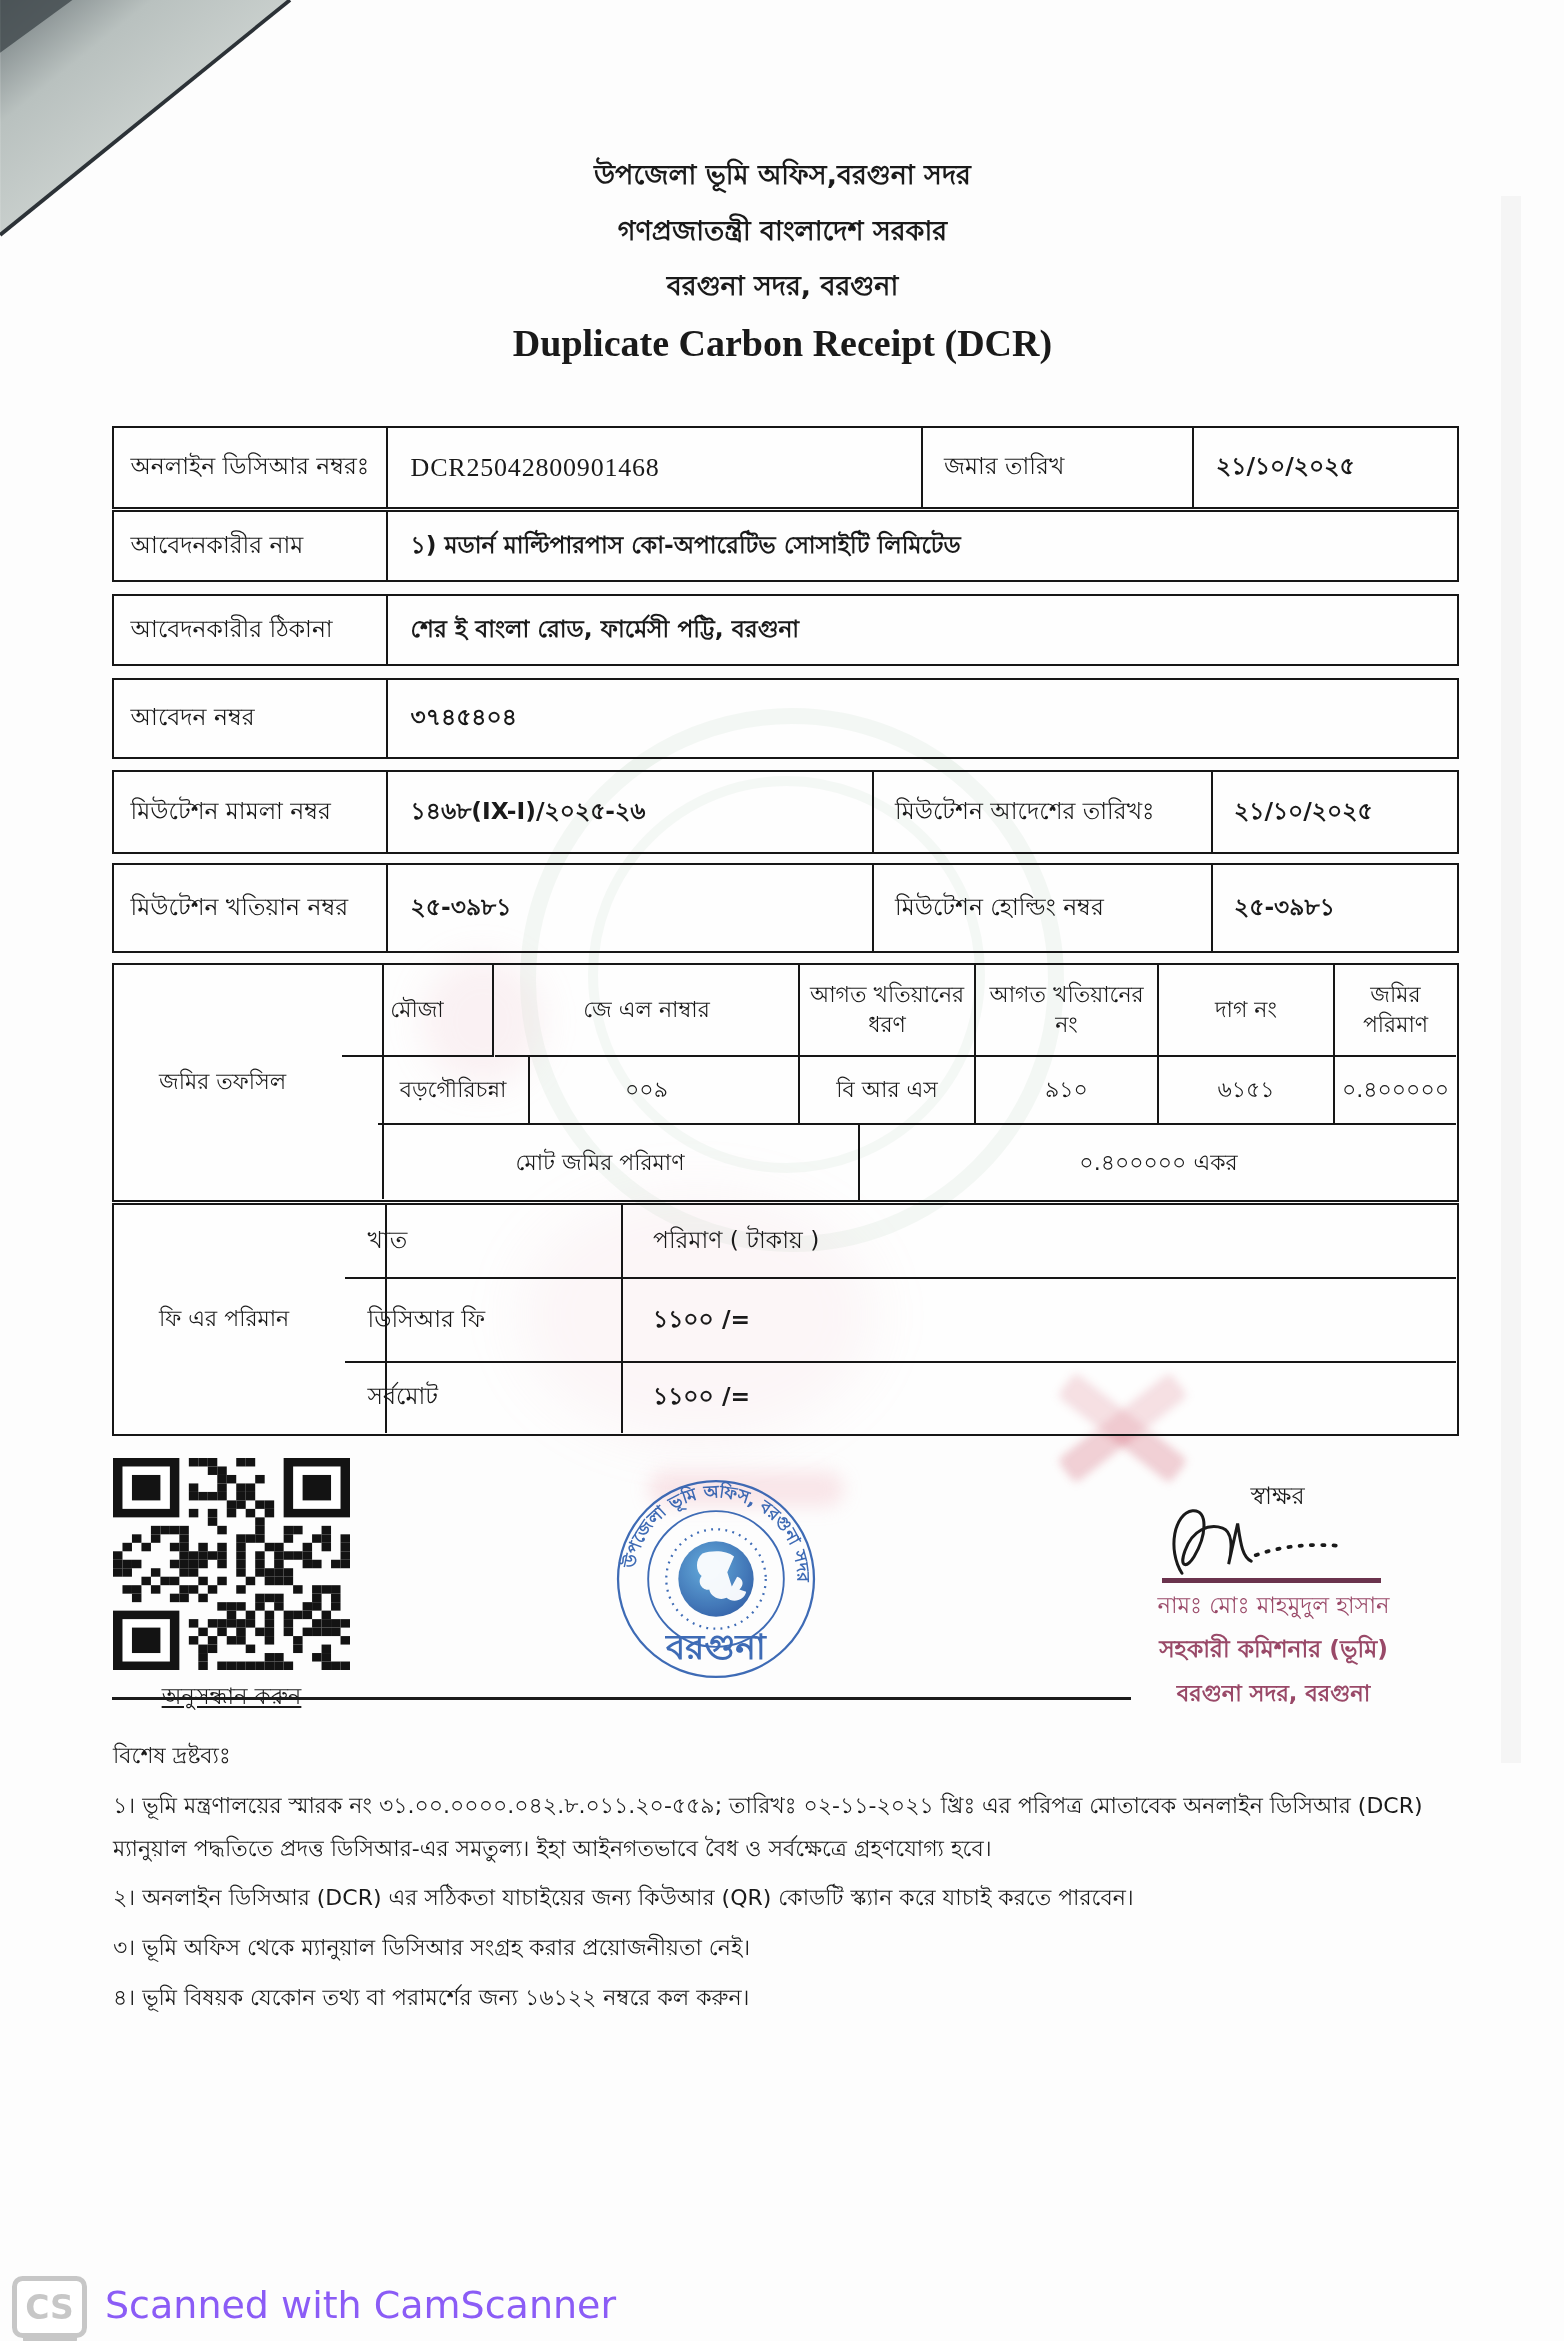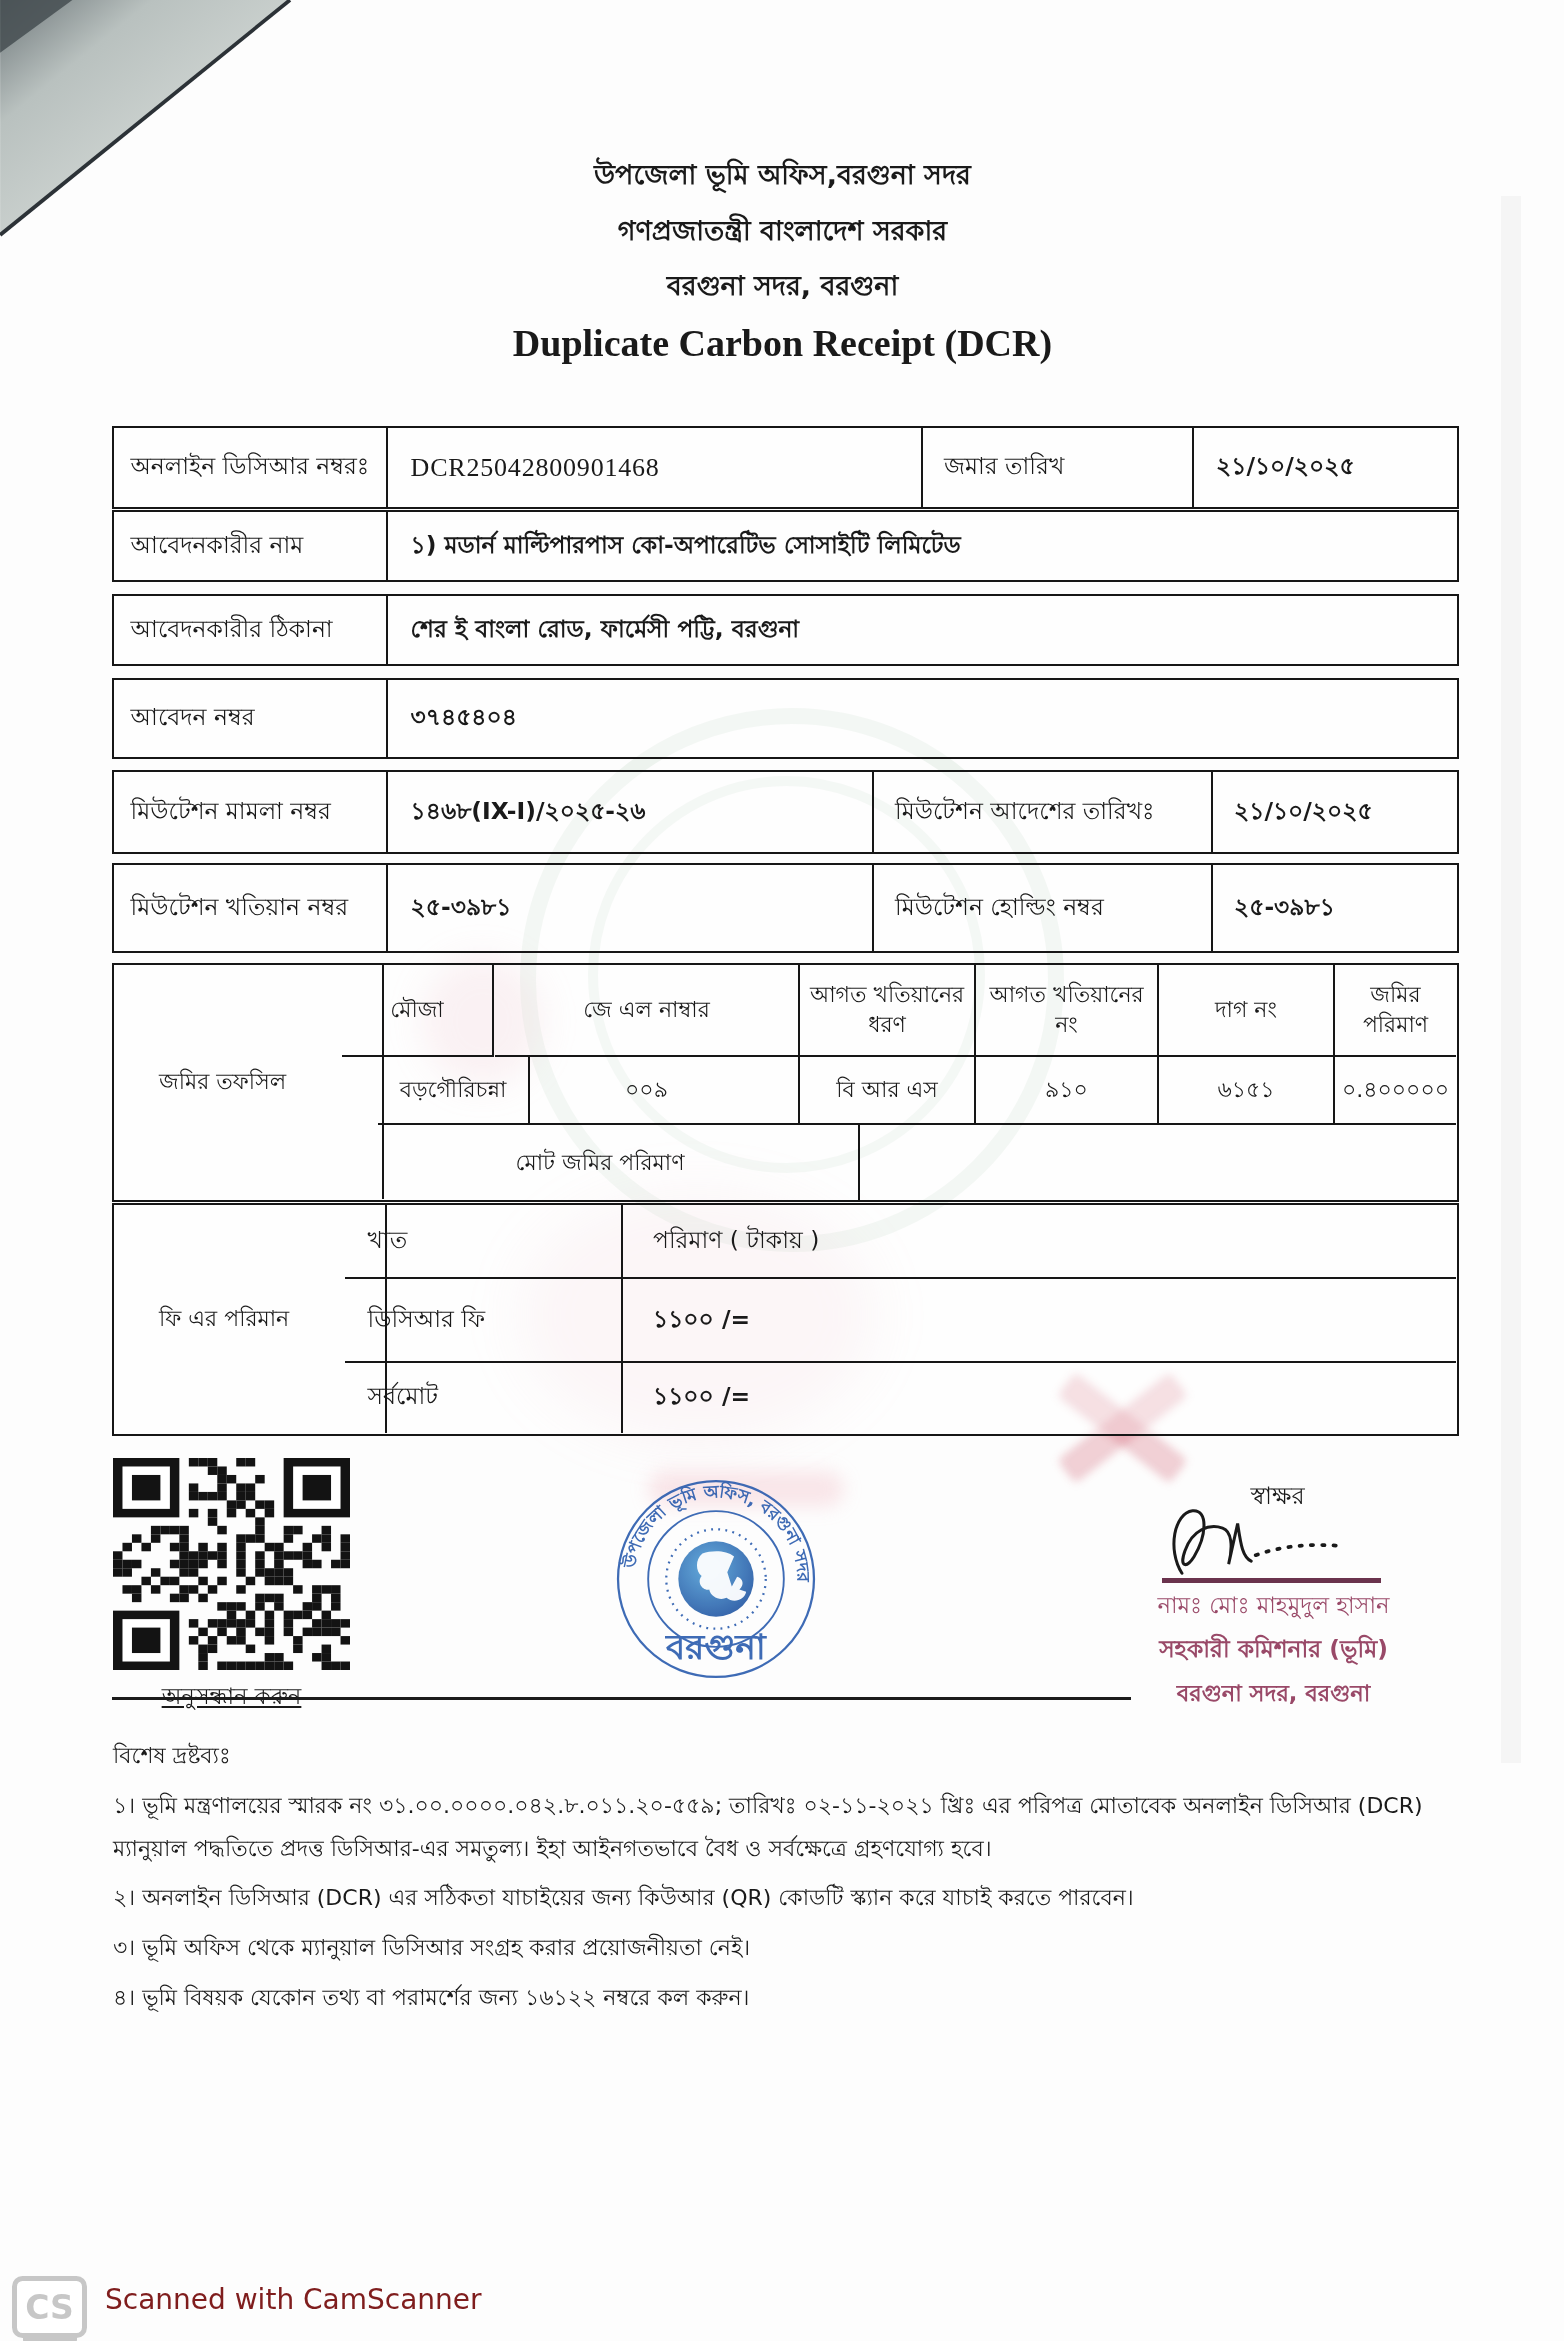--- a/index.html
+++ b/index.html
@@ -41,21 +41,21 @@
   
   #divider{position:absolute;left:112px;top:1697px;width:1019px;height:3px;background:#1c1c1c;}
   #notes{position:absolute;left:113px;top:1735px;width:1368px;font-size:22px;line-height:1.95;}
   #notes .note{margin-bottom:6.8px;}
   
   #cs-logo{position:absolute;left:12px;top:2276px;width:75px;height:62px;border:5.3px solid var(--scanner-gray,#c7c7c7);
            border-radius:10.5px;box-sizing:border-box;display:flex;align-items:center;justify-content:center;
            font-size:33px;font-weight:700;color:var(--scanner-gray,#c7c7c7);background:#fff;}
   #cs-tab{position:absolute;left:22.6px;top:2336px;width:54px;height:10.5px;background:var(--scanner-gray,#c7c7c7);
           border-radius:0 0 7.5px 7.5px;}
-  #cs-text{position:absolute;left:105px;top:2283px;font-size:28px;color:#7f1d1d;}
+  #cs-text{position:absolute;left:105px;top:2283px;font-size:38px;color:#8b5cf6;}
   .edge-shade{position:absolute;left:1501px;top:196px;width:19.6px;height:1567px;background:rgba(0,0,0,0.03);}
 </style>
 </head>
 <body>
 
 <div id="page">
 
   <div class="wm wm-circle" style="left:520px;top:708px;width:512px;height:512px;border:16.6px solid rgba(140,184,150,.14);"></div>
   <div class="wm wm-circle" style="left:588px;top:776px;width:377px;height:377px;border:10.5px solid rgba(140,184,150,.12);"></div>
   <div class="wm wm-circle blur22" style="left:422px;top:957px;width:121px;height:128px;background:rgba(232,160,176,.20);"></div>
@@ -132,20 +132,21 @@
     <div class="lt-cell bb" style="left:1221px;top:0;width:121px;height:92px;">জমির পরিমাণ</div>
 
     <div class="lt-cell br bb" style="left:228px;top:92px;width:152px;height:68px;margin-left:36px;">বড়গৌরিচন্না</div>
     <div class="lt-cell br bb" style="left:381px;top:92px;width:305px;height:68px;">০০৯</div>
     <div class="lt-cell br bb" style="left:686px;top:92px;width:176px;height:68px;">বি আর এস</div>
     <div class="lt-cell br bb" style="left:862px;top:92px;width:183px;height:68px;">৯১০</div>
     <div class="lt-cell br bb" style="left:1045px;top:92px;width:176px;height:68px;">৬১৫১</div>
     <div class="lt-cell bb" style="left:1221px;top:92px;width:121px;height:68px;">০.৪০০০০০</div>
 
     <div class="lt-cell br" style="left:228px;top:160px;width:518px;height:75px;">মোট জমির পরিমাণ</div>
+    <div class="lt-cell" style="left:747px;top:160px;width:595px;height:75px;">০.৪০০০০০ একর</div>
   </div>
 
   <div class="rowbox" style="top:1203px;height:233px;">
     <div class="lt-cell lt-left br pl22" style="left:0;top:0;width:231px;height:228px;">ফি এর পরিমান</div>
     <div class="cell br bb pl30" style="left:231px;top:0;height:74px;width:278px;position:absolute;bottom:auto;">খাত</div>
     <div class="cell bb pl40" style="left:509px;top:0;height:74px;width:833px;position:absolute;bottom:auto;">পরিমাণ ( টাকায় )</div>
     <div class="cell br bb pl30" style="left:231px;top:74px;height:84px;width:278px;position:absolute;bottom:auto;">ডিসিআর ফি</div>
     <div class="cell bb pl40 bold" style="left:509px;top:74px;height:84px;width:833px;position:absolute;bottom:auto;">১১০০ /=</div>
     <div class="cell br pl30" style="left:231px;top:157px;height:71px;width:278px;position:absolute;bottom:auto;">সর্বমোট</div>
     <div class="cell pl40 bold" style="left:509px;top:157px;height:71px;width:833px;position:absolute;bottom:auto;">১১০০ /=</div>

